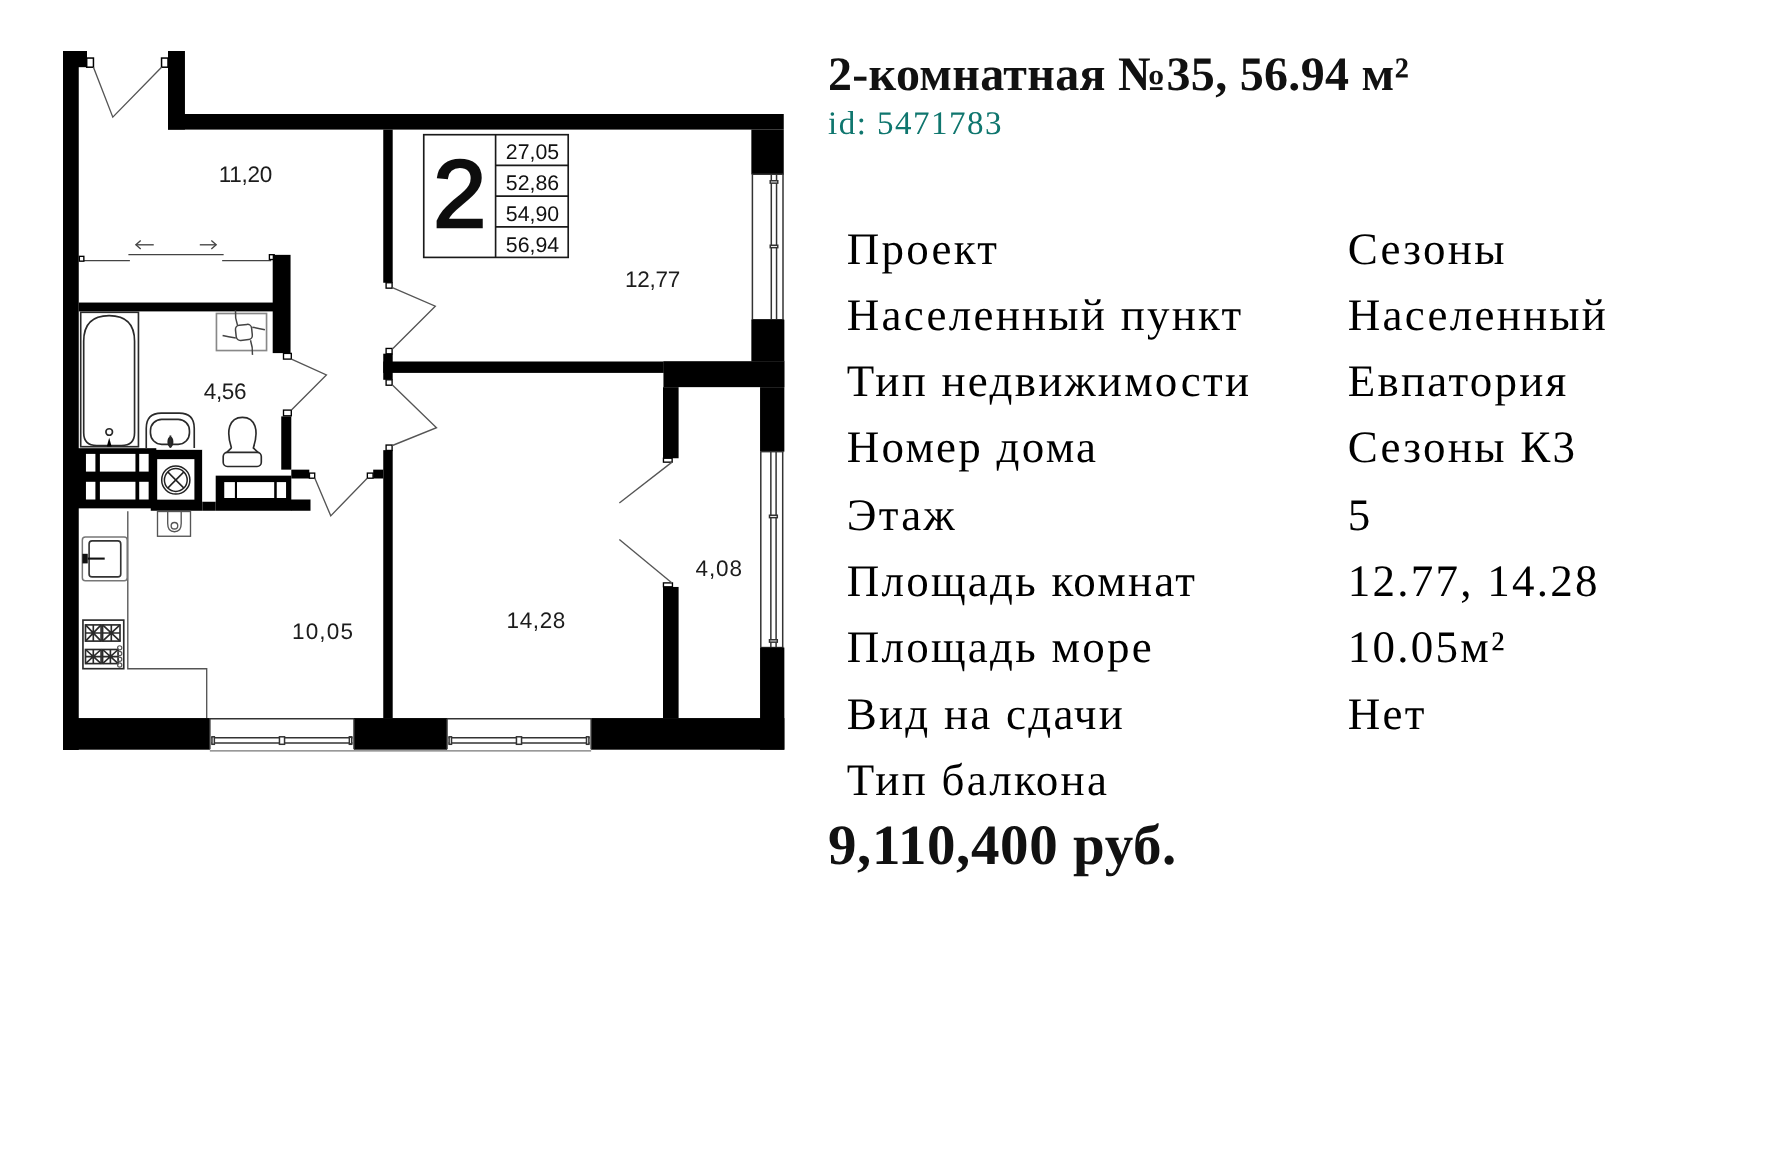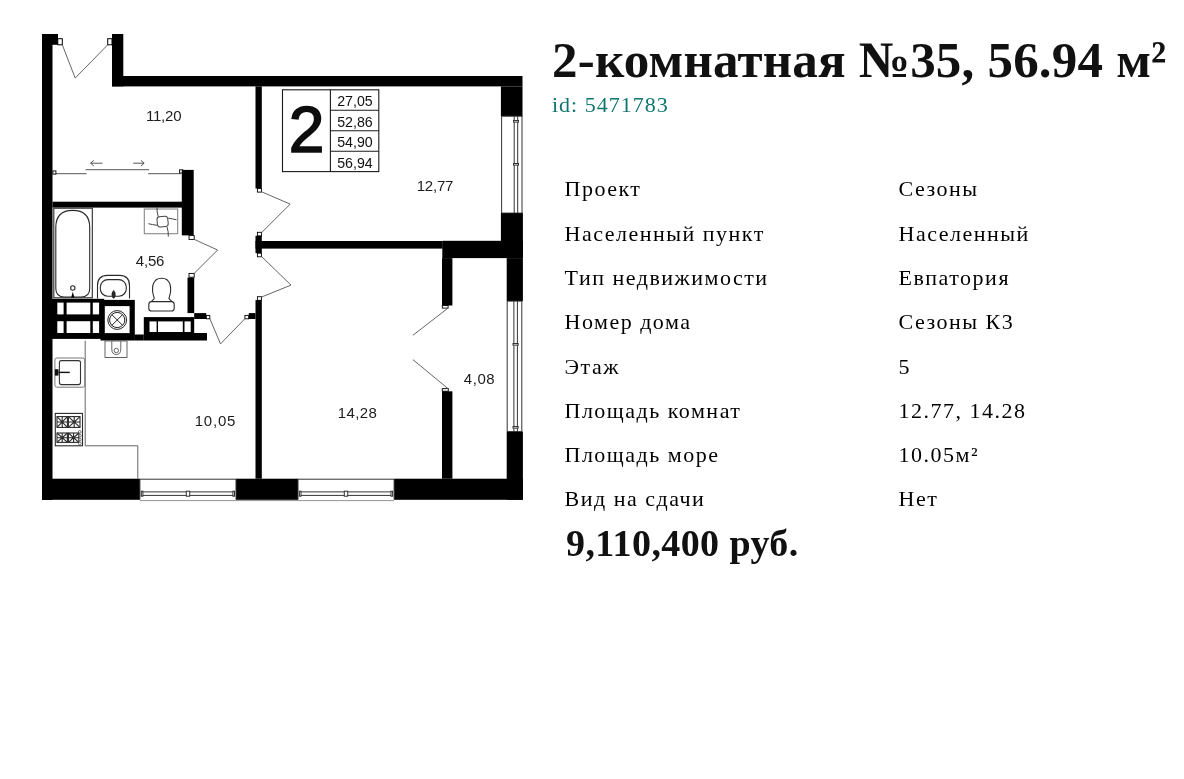--- a/index.html
+++ b/index.html
@@ -1,24 +1,24 @@
 <!DOCTYPE html>
 <html><head>
 <meta charset="utf-8">
 <style>
   html,body{margin:0;padding:0;background:#fff;width:1184px;height:779px;overflow:hidden;}
   #page{position:relative;width:1184px;height:779px;font-family:"Liberation Sans",sans-serif;}
   #plan{position:absolute;left:0;top:0;}
   #info{position:absolute;left:552px;top:0;width:620px;font-family:"Liberation Serif",serif;color:#000;}
-  #title{font-size:51px;font-weight:bold;color:#111;margin-top:30px;line-height:1.2;letter-spacing:0.2px;}
+  #title{font-size:32px;font-weight:bold;color:#111;margin-top:30px;line-height:1.2;letter-spacing:0.2px;}
   #pid{font-size:22px;color:#0f766e;margin-top:1px;letter-spacing:1px;}
-  table.props{border-collapse:collapse;margin-top:49px;font-size:22px;letter-spacing:1.5px;}
+  table.props{border-collapse:collapse;margin-top:49px;font-size:30px;letter-spacing:1.5px;}
   table.props td{padding:0;height:44.3px;vertical-align:middle;}
   table.props td.lab{width:334px;padding-left:12.5px;}
-  #price{font-size:38px;font-weight:bold;color:#111;margin-top:-1px;margin-left:14px;letter-spacing:0.4px;}
+  #price{font-size:38px;font-weight:bold;color:#111;margin-top:-1px;margin-left:0;letter-spacing:0.4px;}
 </style>
 </head>
 <body>
 <div id="page">
 <svg id="plan" width="552" height="779" viewBox="0 0 552 779" fill="none">
 
 <g>
         <rect x="53" y="45" width="202" height="156" fill="#fff"></rect>
       </g>
 
@@ -386,18 +386,22 @@
             <td>12.77, 14.28</td>
           </tr>
     <tr>
             <td class="lab">Площадь море</td>
             <td>10.05м²</td>
           </tr>
     <tr>
             <td class="lab">Вид на сдачи</td>
             <td>Нет</td>
           </tr>
+    <tr>
+            <td class="lab">Тип балкона</td>
+            <td></td>
+          </tr>
   </tbody>
       </table>
 
   <div id="price">9,110,400 руб.</div>
 </div>
 </div>
 
 </body></html>

